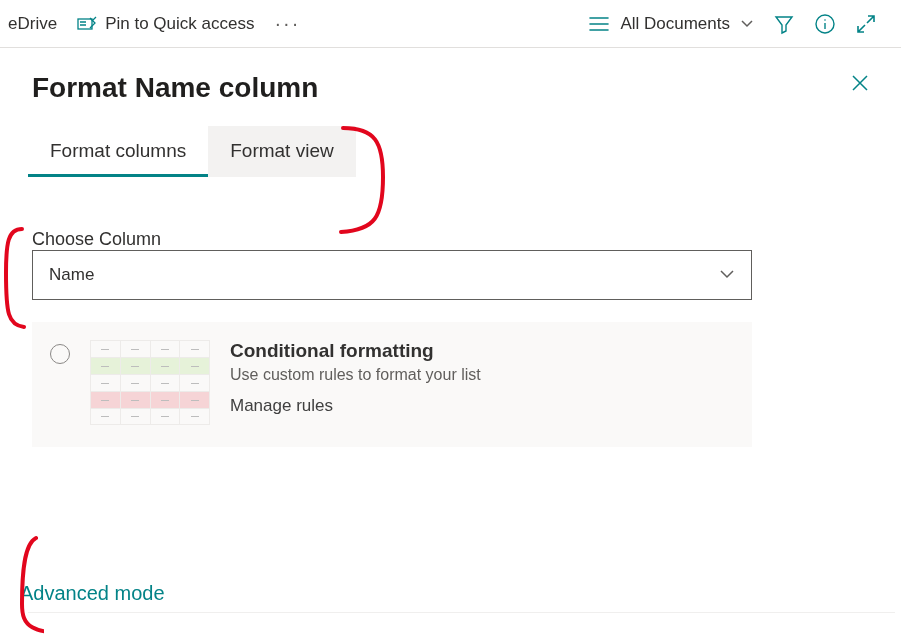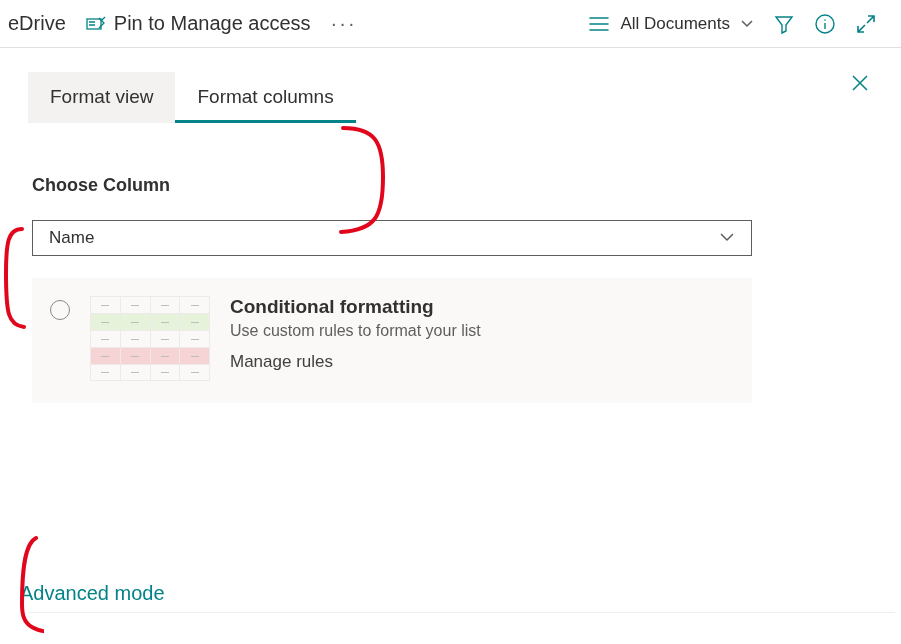--- a/index.html
+++ b/index.html
@@ -17,21 +17,21 @@
     .toolbar {
       display: flex;
       align-items: center;
       height: 48px;
       padding: 0 8px;
       border-bottom: 1px solid #e1dfdd;
       gap: 0;
     }
     .toolbar-left { display: flex; align-items: center; gap: 20px; }
     .toolbar-right { display: flex; align-items: center; gap: 19px; margin-left: auto; padding-right: 16px; }
-    .toolbar-item { display: flex; align-items: center; gap: 8px; color: #323130; font-size: 20px; cursor: pointer; }
+    .toolbar-item { display: flex; align-items: center; gap: 8px; color: #323130; font-size: 17px; cursor: pointer; }
     .toolbar-icon { display: inline-flex; align-items: center; justify-content: center; color: #038387; }
     .toolbar-icon svg { display: block; }
     .view-switcher { display: flex; align-items: center; gap: 10px; font-size: 17px; color: #323130; }
 
     
     .panel {
       padding: 24px 32px 0 32px;
       position: relative;
     }
     .panel-close {
@@ -60,29 +60,29 @@
     .tab.inactive {
       background: #f3f2f1;
     }
     .tab.active {
       border-bottom-color: #038387;
     }
 
     
     .section-label {
       font-size: 18px;
-      font-weight: 700;
+      font-weight: 400;
       margin-top: 52px;
-      margin-bottom: 24px;
+      margin-bottom: 0;
     }
     .dropdown {
       width: 100%;
       max-width: 720px;
       border: 1px solid #605e5c;
-      height: 36px;
+      height: 50px;
       display: flex;
       align-items: center;
       justify-content: space-between;
       padding: 0 16px;
       font-size: 17px;
       cursor: pointer;
       background: #fff;
     }
     .dropdown-chevron { color: #605e5c; }
 
@@ -161,21 +161,21 @@
     </span>
     <span class="toolbar-item">
       <span class="toolbar-icon">
         <svg width="20" height="20" viewBox="0 0 20 20" fill="none" stroke="#038387" stroke-width="1.3">
           <rect x="1" y="5" width="14" height="10" rx="0"></rect>
           <path d="M3 8 H9 M3 11 H9"></path>
           <path d="M13 4 L18 9 L13 14" stroke="#038387"></path>
           <path d="M15 7 L19 3" stroke="#038387"></path>
         </svg>
       </span>
-      <span>Pin to Manage access</span>
+      <span>Pin to Quick access</span>
     </span>
     <span class="toolbar-item" style="font-size:20px; letter-spacing:2px; color:#605e5c">···</span>
   </div>
 
   <div class="toolbar-right">
     <span class="view-switcher">
       <span class="toolbar-icon">
         <svg width="22" height="18" viewBox="0 0 22 18" fill="none" stroke="#038387" stroke-width="1.6">
           <path d="M2 3 H20 M2 9 H20 M2 15 H20" stroke-linecap="round"></path>
         </svg>
@@ -208,24 +208,25 @@
 </div>
 
 <div class="panel">
 
   <span class="panel-close">
     <svg width="22" height="22" viewBox="0 0 22 22" fill="none" stroke="#038387" stroke-width="1.5">
       <path d="M4 4 L18 18 M18 4 L4 18"></path>
     </svg>
   </span>
 
+  <h1 class="panel-title">Format Name column</h1>
 
   <div class="tabs">
+    <div class="tab active">Format columns</div>
     <div class="tab inactive">Format view</div>
-    <div class="tab active">Format columns</div>
   </div>
 
   <div class="section-label">Choose Column</div>
   <div class="dropdown">
     <span>Name</span>
     <span class="dropdown-chevron">
       <svg width="16" height="12" viewBox="0 0 16 12" fill="none" stroke="#605e5c" stroke-width="1.5">
           <path d="M2 3 L8 9 L14 3"></path>
         </svg>
     </span>

